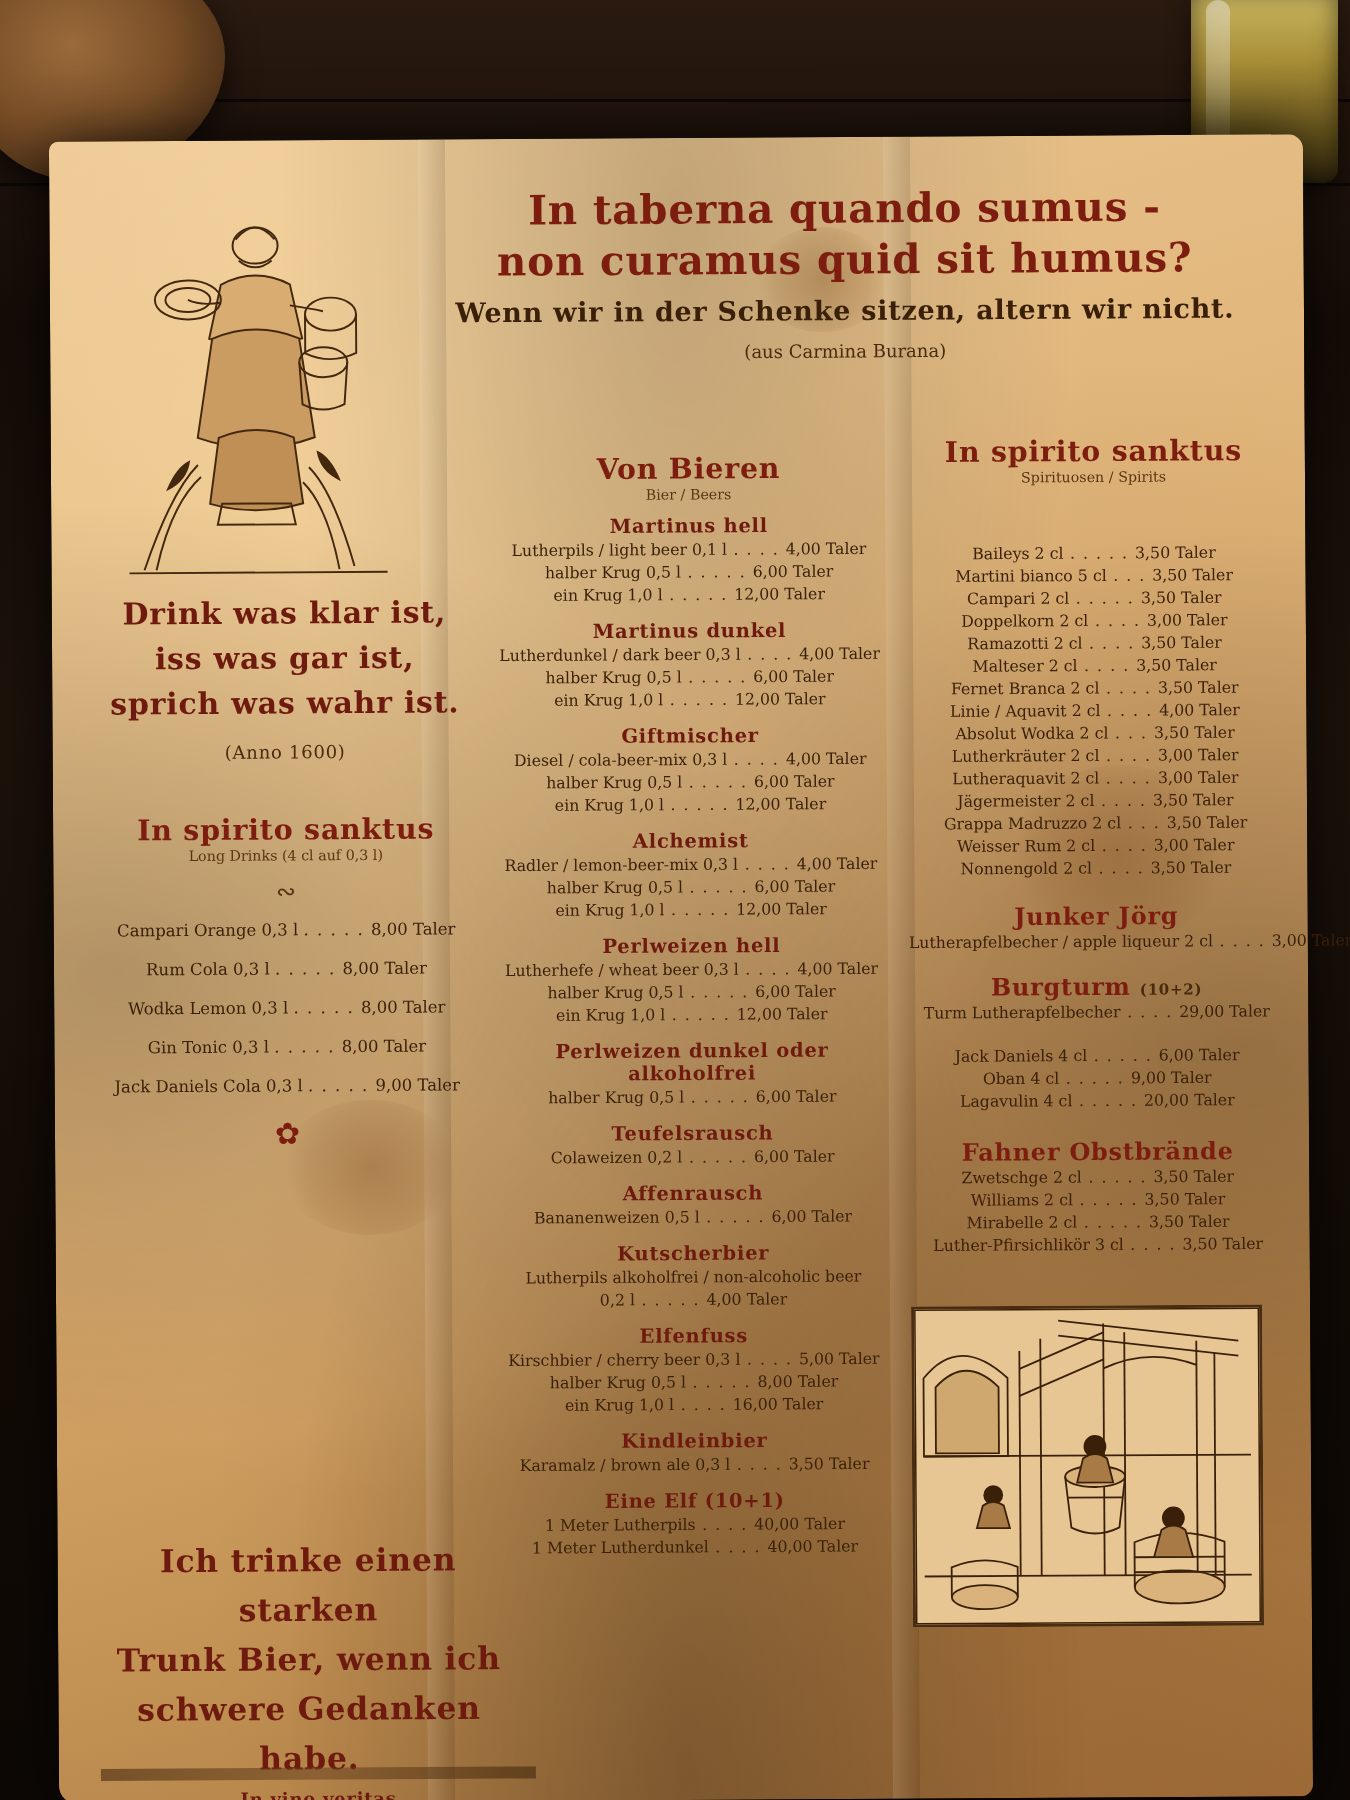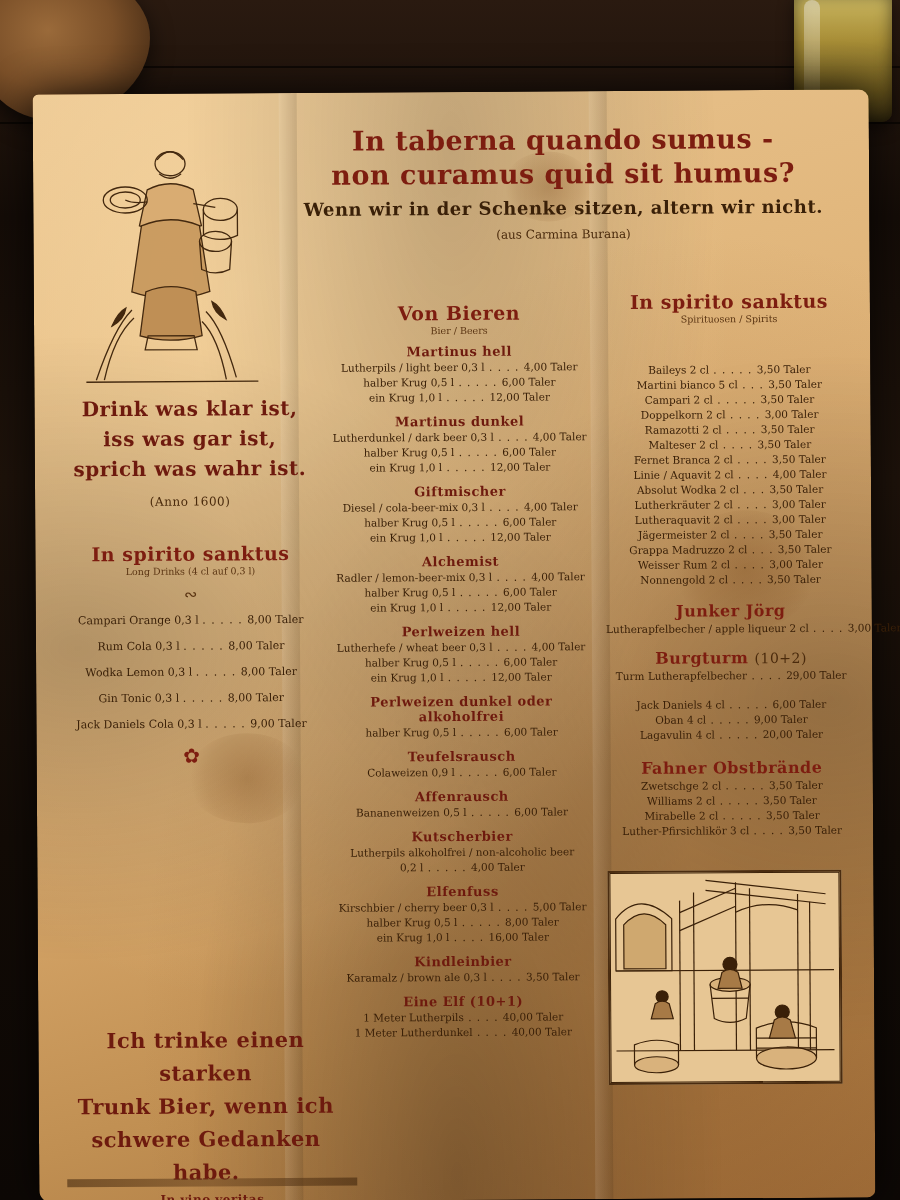--- a/index.html
+++ b/index.html
@@ -244,21 +244,21 @@
         <div class="ft goth">In vino veritas</div>
 
       </div>
 
       <div class="col col-mid">
         <div class="sect-title goth">Von Bieren</div>
         <div class="sect-sub">Bier / Beers</div>
 
         <div class="grp">
           <div class="gname goth">Martinus hell</div>
-          <div class="item"><span>Lutherpils / light beer 0,3 l</span><span class="dots"> . . . . </span><span>4,00 Taler</span></div>
+          <div class="item"><span>Lutherpils / light beer 0,1 l</span><span class="dots"> . . . . </span><span>4,00 Taler</span></div>
           <div class="item"><span>halber Krug 0,5 l</span><span class="dots"> . . . . . </span><span>6,00 Taler</span></div>
           <div class="item"><span>ein Krug 1,0 l</span><span class="dots"> . . . . . </span><span>12,00 Taler</span></div>
         </div>
 
         <div class="grp">
           <div class="gname goth">Martinus dunkel</div>
           <div class="item"><span>Lutherdunkel / dark beer 0,3 l</span><span class="dots"> . . . . </span><span>4,00 Taler</span></div>
           <div class="item"><span>halber Krug 0,5 l</span><span class="dots"> . . . . . </span><span>6,00 Taler</span></div>
           <div class="item"><span>ein Krug 1,0 l</span><span class="dots"> . . . . . </span><span>12,00 Taler</span></div>
         </div>
@@ -284,21 +284,21 @@
           <div class="item"><span>ein Krug 1,0 l</span><span class="dots"> . . . . . </span><span>12,00 Taler</span></div>
         </div>
 
         <div class="grp">
           <div class="gname goth">Perlweizen dunkel oder alkoholfrei</div>
           <div class="item"><span>halber Krug 0,5 l</span><span class="dots"> . . . . . </span><span>6,00 Taler</span></div>
         </div>
 
         <div class="grp">
           <div class="gname goth">Teufelsrausch</div>
-          <div class="item"><span>Colaweizen 0,9 l</span><span class="dots"> . . . . . </span><span>6,00 Taler</span></div>
+          <div class="item"><span>Colaweizen 0,2 l</span><span class="dots"> . . . . . </span><span>6,00 Taler</span></div>
         </div>
 
         <div class="grp">
           <div class="gname goth">Affenrausch</div>
           <div class="item"><span>Bananenweizen 0,5 l</span><span class="dots"> . . . . . </span><span>6,00 Taler</span></div>
         </div>
 
         <div class="grp">
           <div class="gname goth">Kutscherbier</div>
           <div class="item"><span>Lutherpils alkoholfrei / non-alcoholic beer</span></div>
@@ -350,21 +350,21 @@
 
         <div style="height:14px"></div>
 
         <div class="sect-title sm goth">Junker Jörg</div>
         <div class="item"><span>Lutherapfelbecher / apple liqueur 2 cl</span><span class="dots"> . . . . </span><span>3,00 Taler</span></div>
 
         <div style="height:12px"></div>
 
         <div class="sect-title sm goth">
           <span>Burgturm</span>
-          <span style="font-size:14px;font-weight:normal;color:#4a2a0c;">(10+2)</span>
+          <span style="font-size:10px;font-weight:bold;color:#4a2a0c;">(10+2)</span>
         </div>
         <div class="item"><span>Turm Lutherapfelbecher</span><span class="dots"> . . . . </span><span>29,00 Taler</span></div>
 
         <div style="height:14px"></div>
 
         <div>
           <div class="item"><span>Jack Daniels 4 cl</span><span class="dots"> . . . . . </span><span>6,00 Taler</span></div>
           <div class="item"><span>Oban 4 cl</span><span class="dots"> . . . . . </span><span>9,00 Taler</span></div>
           <div class="item"><span>Lagavulin 4 cl</span><span class="dots"> . . . . . </span><span>20,00 Taler</span></div>
         </div>

